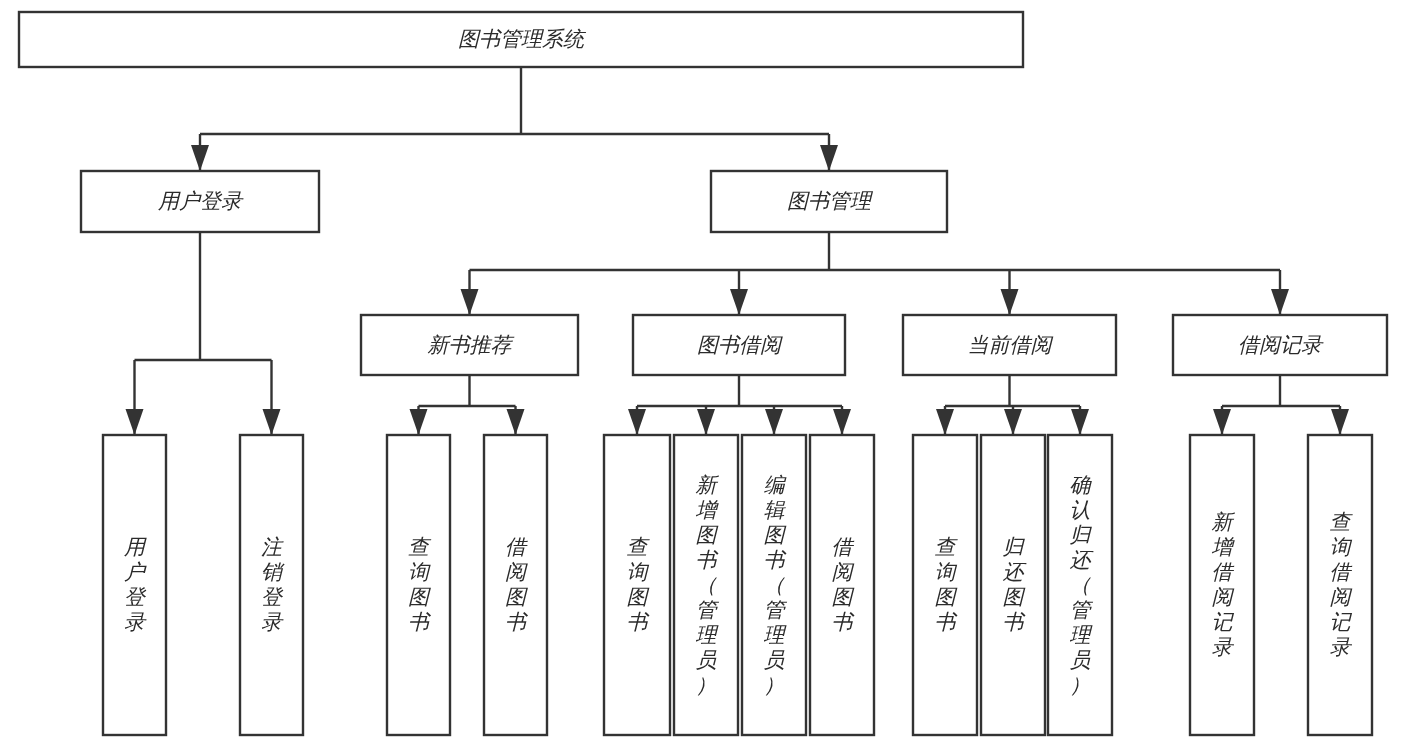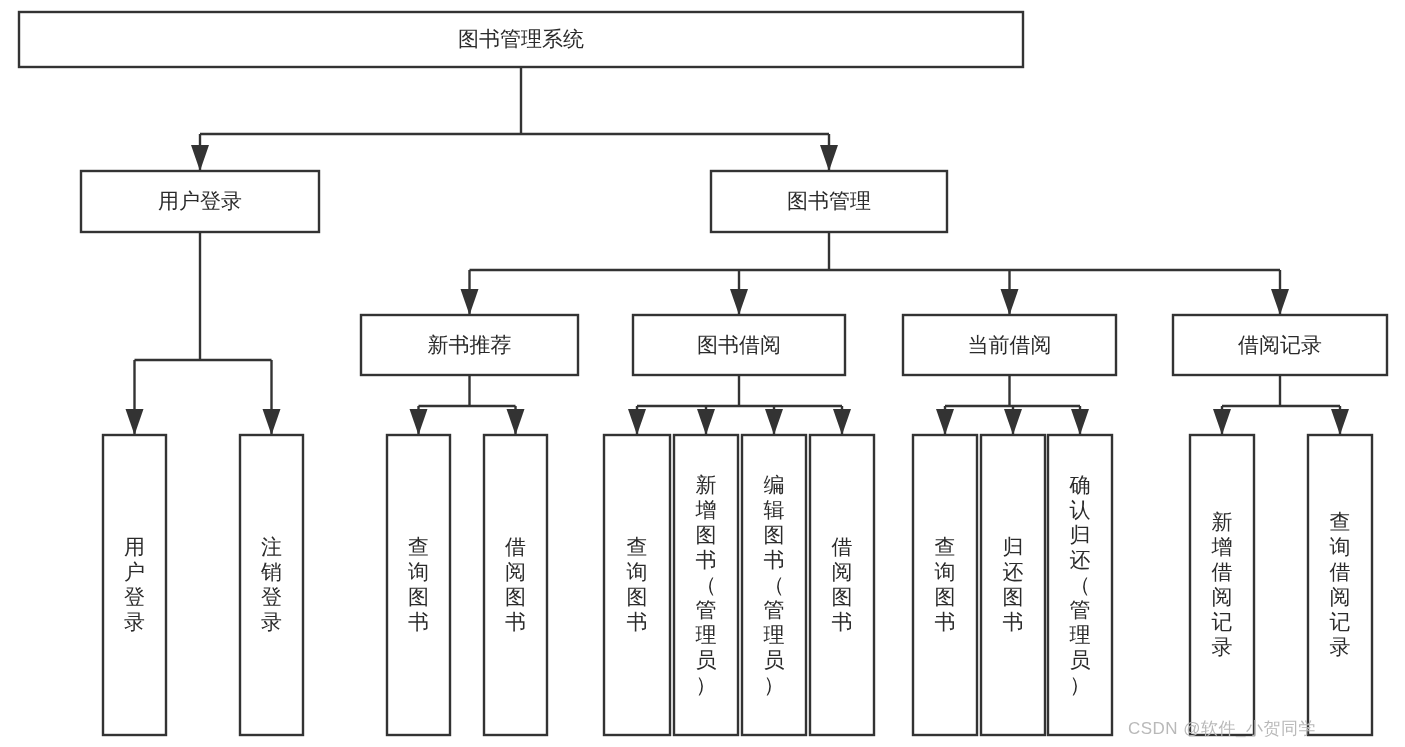--- a/index.html
+++ b/index.html
@@ -11,20 +11,21 @@
     width: 1405px;
     height: 747px;
     font-family: "Liberation Sans", "DejaVu Sans", sans-serif;
     overflow: hidden;
     position: relative;
   }
   #diagram-root {
     position: relative;
     width: 1324px;
     height: 747px;
+    font-style: italic;
   }
   svg.diagram-canvas {
     position: absolute;
     top: 0;
     left: 0;
     width: 1405px;
     height: 747px;
   }
   .node-box {
     fill: #ffffff;
@@ -201,14 +202,13 @@
         <g>
           <rect x="1190" y="435" width="64" height="300" class="node-box"></rect>
           <text x="1222" class="node-label-v"><tspan x="1222" y="529">新</tspan><tspan x="1222" y="554">增</tspan><tspan x="1222" y="579">借</tspan><tspan x="1222" y="604">阅</tspan><tspan x="1222" y="629">记</tspan><tspan x="1222" y="654">录</tspan></text>
         </g>
         <g>
           <rect x="1308" y="435" width="64" height="300" class="node-box"></rect>
           <text x="1340" class="node-label-v"><tspan x="1340" y="529">查</tspan><tspan x="1340" y="554">询</tspan><tspan x="1340" y="579">借</tspan><tspan x="1340" y="604">阅</tspan><tspan x="1340" y="629">记</tspan><tspan x="1340" y="654">录</tspan></text>
         </g>
       </g>
   </svg>
-  <div class="watermark">CSDN @软件_小贺同学</div>
 </div>
 
 </body></html>

